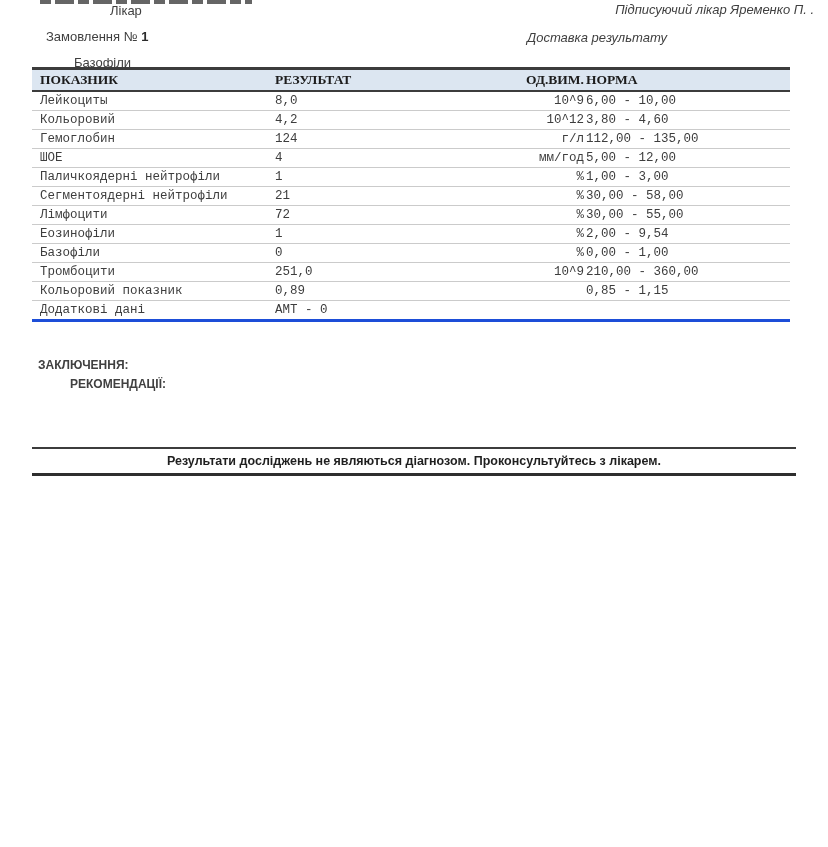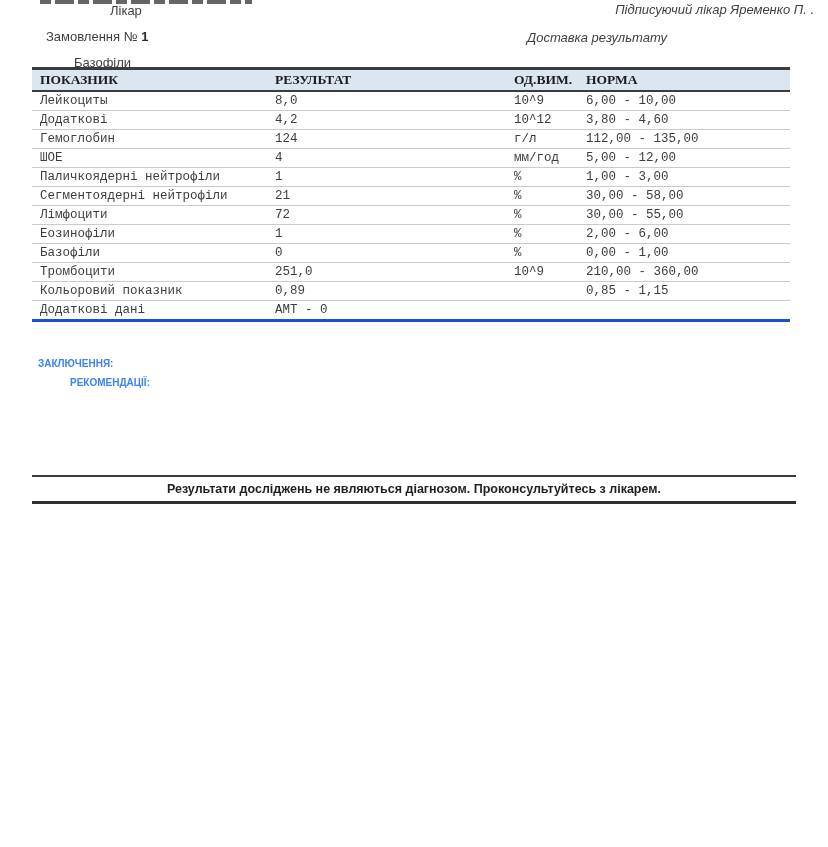--- a/index.html
+++ b/index.html
@@ -74,47 +74,46 @@
     border-bottom: 1px solid #cbcbcb;
     white-space: nowrap;
     overflow: hidden;
     font-family: Liberation Mono, monospace;
   }
   table.results tr.last-row td {
     border-bottom: 3px solid #1d4ed8;
   }
   table.results th:nth-child(1), table.results td:nth-child(1) { padding-left: 8px; }
   table.results th:nth-child(2), table.results td:nth-child(2) { padding-left: 3px; }
-  table.results th:nth-child(3), table.results td:nth-child(3) { padding-left: 2px; }
+  table.results th:nth-child(3), table.results td:nth-child(3) { padding-left: 2px; text-align: right; }
   table.results th:nth-child(4), table.results td:nth-child(4) { padding-left: 2px; }
 
   .section-label {
     position: absolute;
     left: 38px;
     font-weight: bold;
-    font-size: 10px;
-    color: #3b82f6;
+    font-size: 12px;
+    color: #404040;
     white-space: nowrap;
   }
   .sec-conclusion      { top: 358px; }
   .sec-recommendations { top: 377px; padding-left: 32px; }
 
   .footer-band {
     position: absolute;
     left: 32px;
     top: 447px;
     width: 764px;
     border-top: 2px solid #3c3c3c;
     border-bottom: 3px solid #2e2e2e;
     text-align: center;
     font-weight: bold;
     font-size: 12.5px;
     color: #1f1f1f;
     padding: 5px 0 5px 0;
-    margin-top: 28px;
   }
 </style>
 </head>
 <body>
 
 <div class="top-artifact"></div>
 
 <div class="hdr-item hdr-doctor">Лікар</div>
 <div class="hdr-item hdr-order"><span>Замовлення №</span> <b>1</b></div>
 <div class="hdr-item hdr-payer">Базофіли</div>
@@ -137,21 +136,21 @@
     </tr>
   </thead>
   <tbody>
     <tr>
       <td>Лейкоциты</td>
       <td>8,0</td>
       <td>10^9</td>
       <td>6,00 - 10,00</td>
     </tr>
     <tr>
-      <td>Додаткові</td>
+      <td>Кольоровий</td>
       <td>4,2</td>
       <td>10^12</td>
       <td>3,80 - 4,60</td>
     </tr>
     <tr>
       <td>Гемоглобин</td>
       <td>124</td>
       <td>г/л</td>
       <td>112,00 - 135,00</td>
     </tr>
@@ -176,21 +175,21 @@
     <tr>
       <td>Лімфоцити</td>
       <td>72</td>
       <td>%</td>
       <td>30,00 - 55,00</td>
     </tr>
     <tr>
       <td>Еозинофіли</td>
       <td>1</td>
       <td>%</td>
-      <td>2,00 - 6,00</td>
+      <td>2,00 - 9,54</td>
     </tr>
     <tr>
       <td>Базофіли</td>
       <td>0</td>
       <td>%</td>
       <td>0,00 - 1,00</td>
     </tr>
     <tr>
       <td>Тромбоцити</td>
       <td>251,0</td>

